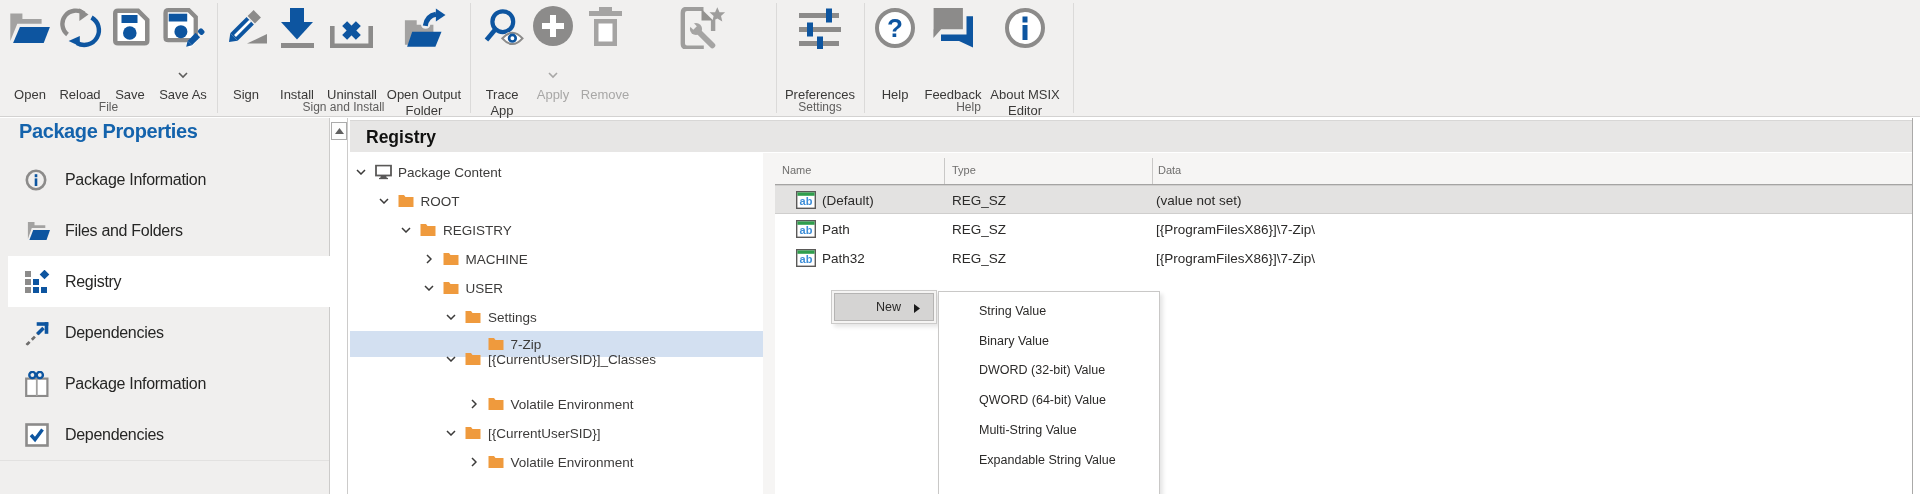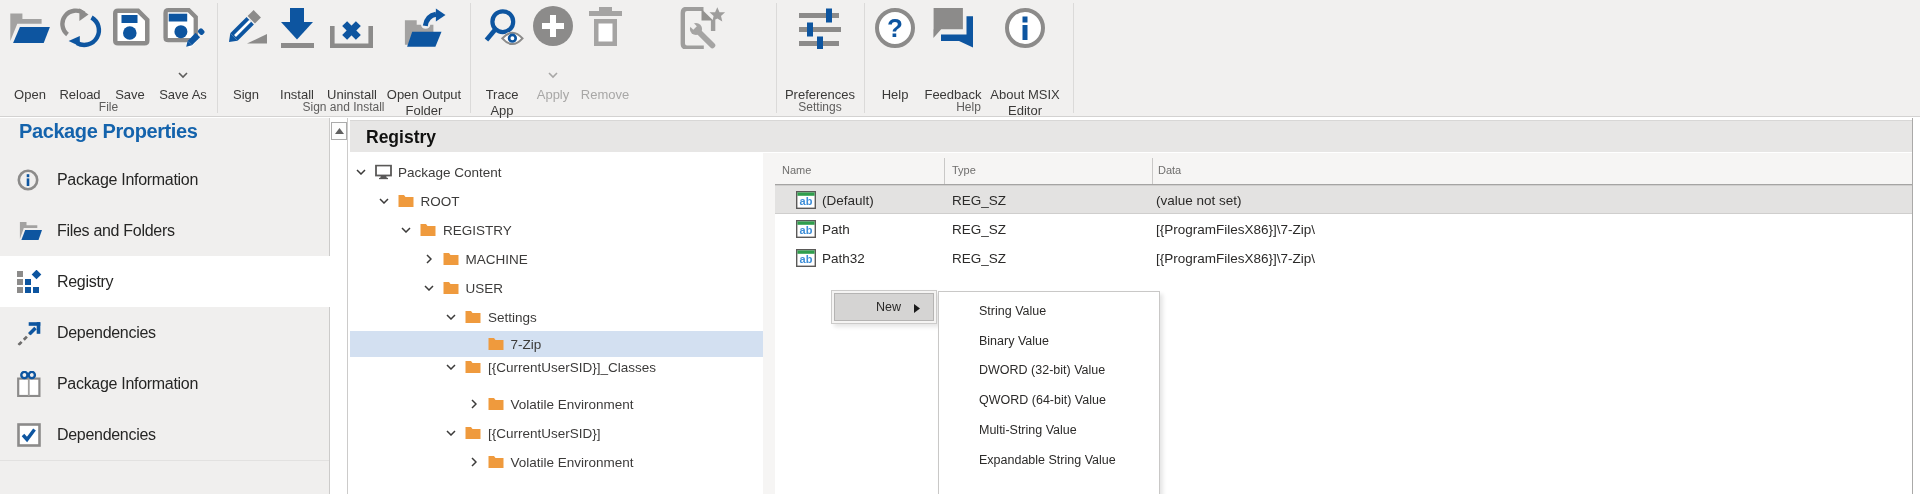--- a/index.html
+++ b/index.html
@@ -9,21 +9,21 @@
   
   #ribbon { position:absolute; left:0; top:0; width:1920px; height:117px; background:#f1f0ef; border-bottom:1px solid #d3d2d1; }
   .rsep { position:absolute; top:3px; height:110px; width:1px; background:#dbdad9; }
   .glabel { position:absolute; top:100px; height:14px; font-size:12px; color:#5e5d5c; text-align:center; line-height:14px; }
   .rlabel { position:absolute; top:53px; font-size:13px; color:#3a3938; text-align:center; line-height:16px; white-space:pre-line;margin-top:34px; }
   .rlabel.dis { color:#a8a7a6; }
   .chev { position:absolute; }
   
   #sidebar { position:absolute; left:0; top:118px; width:330px; height:376px; background:#f0efee; border-right:1px solid #cccbca; }
   #sidetitle { position:absolute; left:19px; top:120px; font-size:20px; font-weight:bold; color:#1463ac; letter-spacing:-0.4px; }
-  .navitem { position:absolute; left:0; width:354px; height:51px; }
+  .navitem { position:absolute; left:8px; width:354px; height:51px; }
   .navitem.sel { background:#ffffff; }
   .navtext { position:absolute; left:57px; top:50%; transform:translateY(-50%); font-size:16px; color:#262625; letter-spacing:-0.3px; }
   .navicon { position:absolute; left:17px; top:50%; transform:translateY(-50%); }
   #navsep { position:absolute; left:0; top:460px; width:329px; height:1px; background:#e2e1e0; }
   
   #scol { position:absolute; left:330px; top:118px; width:18px; height:376px; background:#ffffff; border-right:1px solid #cccbca; }
   #sbtn { position:absolute; left:331px; top:122px; width:16px; height:18px; background:#fdfdfd; border:1px solid #ababab; }
   
   #mainhdr { position:absolute; left:350px; top:120px; width:1562px; height:32px; background:#e7e6e5; border-top:1px solid #d8d7d6; }
   #mainhdr span { position:absolute; left:16px; top:6px; font-size:17.5px; font-weight:bold; color:#111110; }
@@ -333,21 +333,21 @@
         <path d="M0.5,12.5 V0.5 H6 L7.5,2.5 H15.5 V12.5 Z" fill="#ef9a3d"></path>
       </svg>
     <div class="tlabel" style="left:138px">Settings</div>
   </div>
   <div class="trow sel" style="top:331px;height:26px">
     <svg class="tico" style="left:137.5px" width="16" height="13" viewBox="0 0 16 13">
         <path d="M0.5,12.5 V0.5 H6 L7.5,2.5 H15.5 V12.5 Z" fill="#ef9a3d"></path>
       </svg>
     <div class="tlabel" style="left:160.5px">7-Zip</div>
   </div>
-  <div class="trow" style="top:352px">
+  <div class="trow" style="top:344px">
     <svg class="tchev" style="left:96px" width="10" height="6" viewBox="0 0 10 6">
         <path d="M1,1 L5,5 L9,1" stroke="#3c3b3a" stroke-width="1.5" fill="none"></path>
       </svg>
     <svg class="tico" style="left:115px" width="16" height="13" viewBox="0 0 16 13">
         <path d="M0.5,12.5 V0.5 H6 L7.5,2.5 H15.5 V12.5 Z" fill="#ef9a3d"></path>
       </svg>
     <div class="tlabel" style="left:138px">[{CurrentUserSID}]_Classes</div>
   </div>
   <div class="trow" style="top:389px">
     <svg class="tchev" style="left:120.5px" width="6" height="10" viewBox="0 0 6 10">

